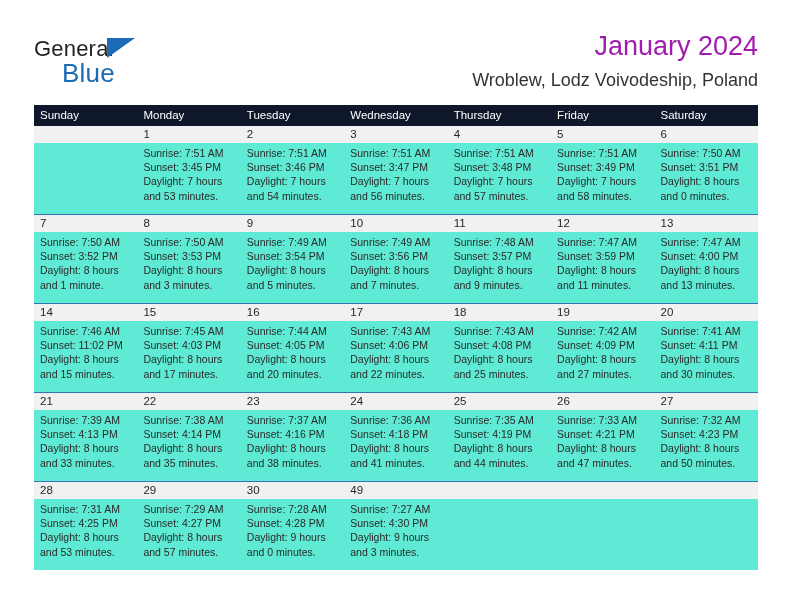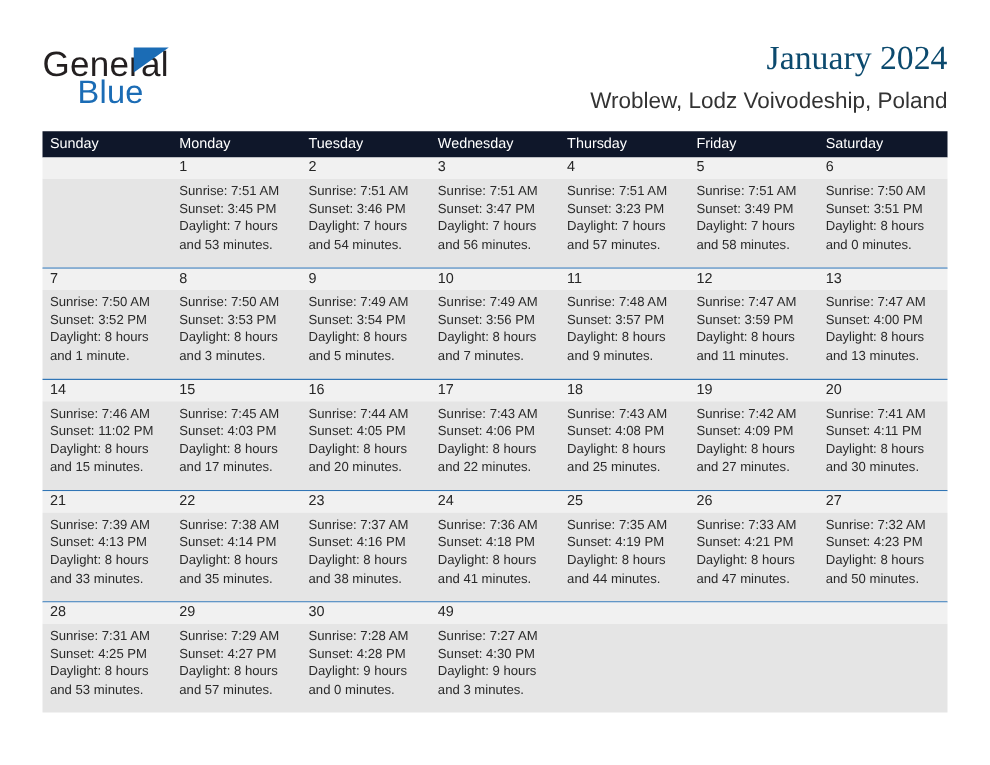--- a/index.html
+++ b/index.html
@@ -35,21 +35,21 @@
     position: absolute;
     left: 34px;
     top: 36px;
     width: 220px;
     height: 52px;
   }
   .brand-general {
     position: absolute;
     left: 0;
     top: 0;
-    font-size: 28px;
+    font-size: 22px;
     letter-spacing: 0.2px;
     color: #231f20;
     font-family: "Liberation Sans", sans-serif;
   }
   .brand-triangle {
     position: absolute;
     left: 73px;
     top: 2px;
     width: 0;
     height: 0;
@@ -67,24 +67,23 @@
   }
 
   .title-block {
     position: absolute;
     right: 34px;
     top: 30px;
     text-align: right;
   }
   .cal-title {
     font-size: 27px;
-    color: #0c4a6e;
+    color: #a21caf;
     line-height: 32px;
     white-space: nowrap;
-    font-family: Liberation Serif, serif;
   }
   .cal-subtitle {
     margin-top: 9px;
     font-size: 18px;
     color: #333333;
     line-height: 18px;
     white-space: nowrap;
   }
 
   
@@ -127,21 +126,21 @@
     flex: 1 1 0;
     font-size: 11.5px;
     line-height: 17px;
     color: #262626;
     padding-left: 6px;
     box-sizing: border-box;
   }
 
   .week-body {
     display: flex;
-    background: #e5e5e5;
+    background: #5eead4;
     height: 71px;
     justify-content: space-between;
   }
   .daycell {
     flex: 1 1 0;
     padding: 3px 6px 0 6px;
     box-sizing: border-box;
   }
   .dayline {
     font-size: 10.5px;
@@ -212,21 +211,21 @@
               <div class="dayline">and 54 minutes.</div>
             </div>
             <div class="daycell">
               <div class="dayline">Sunrise: 7:51 AM</div>
               <div class="dayline">Sunset: 3:47 PM</div>
               <div class="dayline">Daylight: 7 hours</div>
               <div class="dayline">and 56 minutes.</div>
             </div>
             <div class="daycell">
               <div class="dayline">Sunrise: 7:51 AM</div>
-              <div class="dayline">Sunset: 3:23 PM</div>
+              <div class="dayline">Sunset: 3:48 PM</div>
               <div class="dayline">Daylight: 7 hours</div>
               <div class="dayline">and 57 minutes.</div>
             </div>
             <div class="daycell">
               <div class="dayline">Sunrise: 7:51 AM</div>
               <div class="dayline">Sunset: 3:49 PM</div>
               <div class="dayline">Daylight: 7 hours</div>
               <div class="dayline">and 58 minutes.</div>
             </div>
             <div class="daycell">

